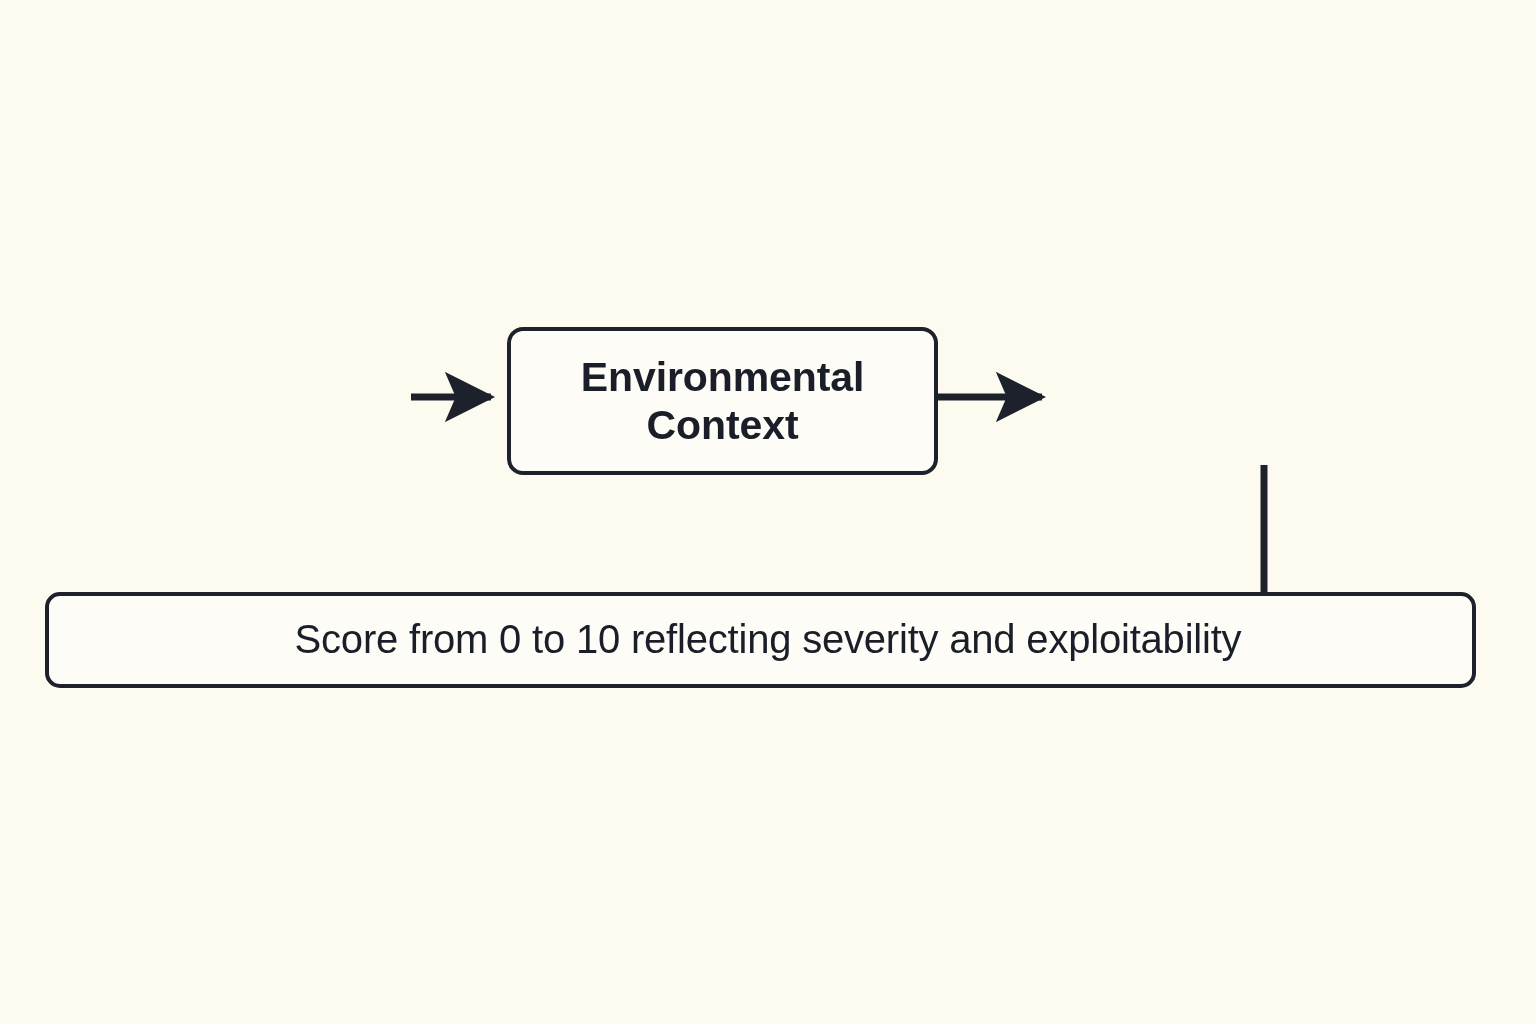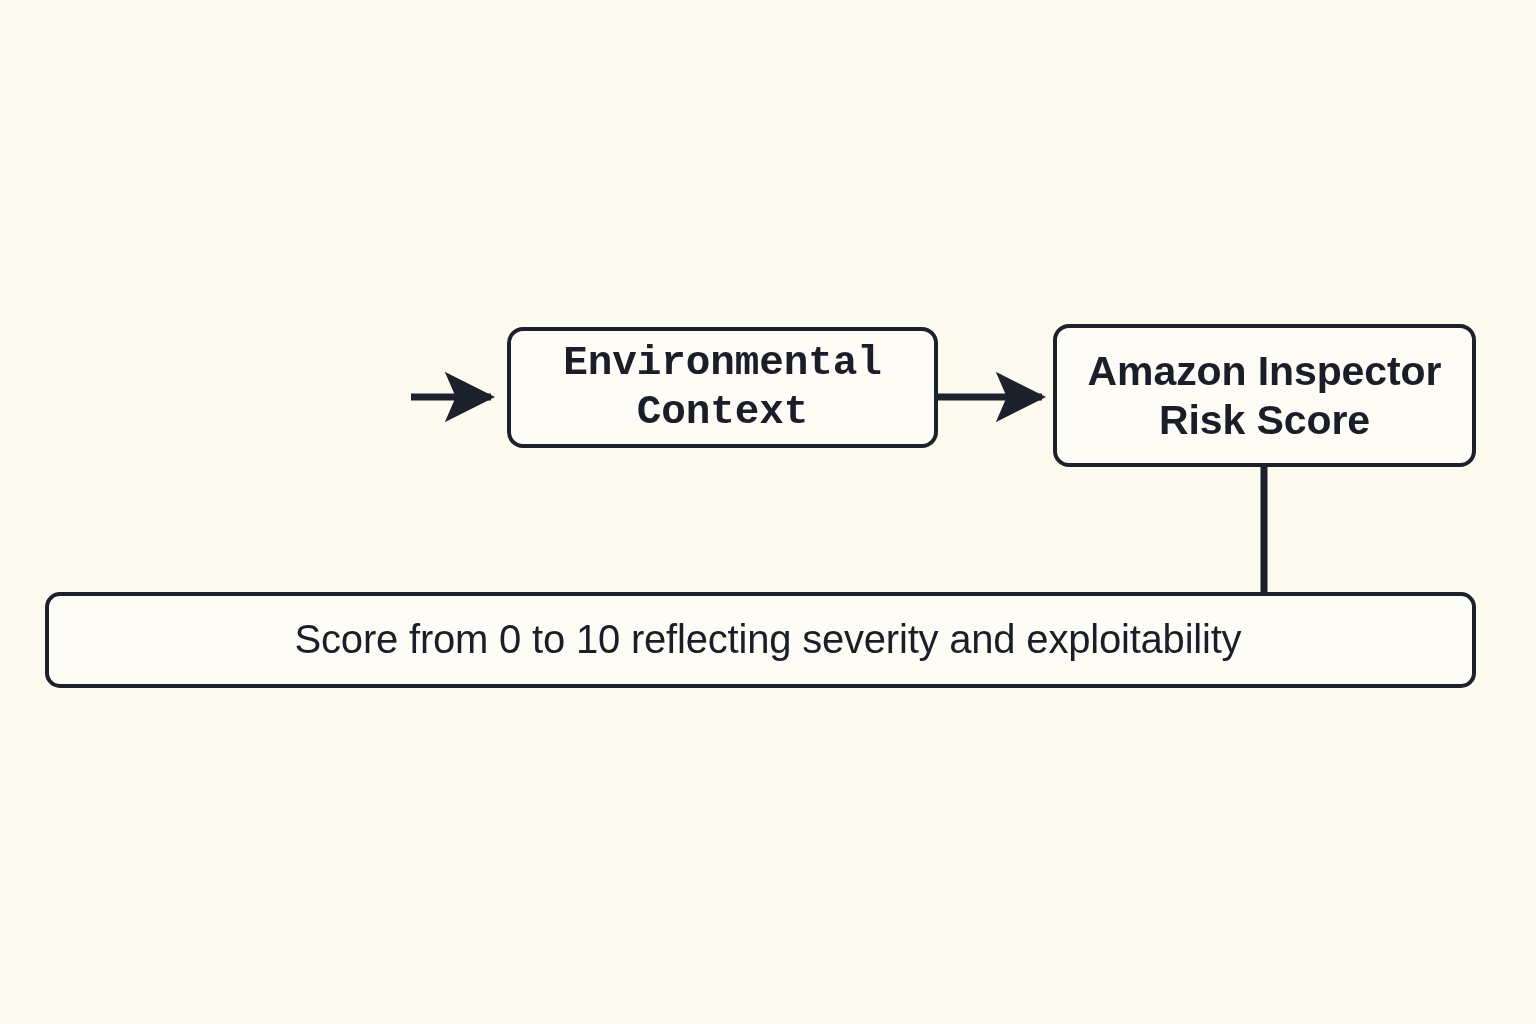--- a/index.html
+++ b/index.html
@@ -49,22 +49,21 @@
     left: 45px;
     top: 327px;
     width: 367px;
     height: 140px;
   }
   
   #node-env {
     left: 507px;
     top: 327px;
     width: 431px;
-    height: 121px;
-    font-family: Liberation Mono, monospace;
+    height: 148px;
   }
   
   #node-risk {
     left: 1053px;
     top: 324px;
     width: 423px;
     height: 143px;
   }
   
   #node-caption {
@@ -99,22 +98,18 @@
 
     <line x1="1264" y1="465" x2="1264" y2="594" stroke="#1d212b" stroke-width="7"></line>
   </svg>
 
 
   <div class="node-box" id="node-env">
     <span class="node-title">Environmental
 Context</span>
   </div>
 
-  <div class="node-box" id="node-risk">
-    <span class="node-title">Amazon Inspector
-Risk Score</span>
-  </div>
 
   <div class="node-box" id="node-caption">
     <span class="caption-text">Score from 0 to 10 reflecting severity and exploitability</span>
   </div>
 
 </div>
 
 </body></html>

